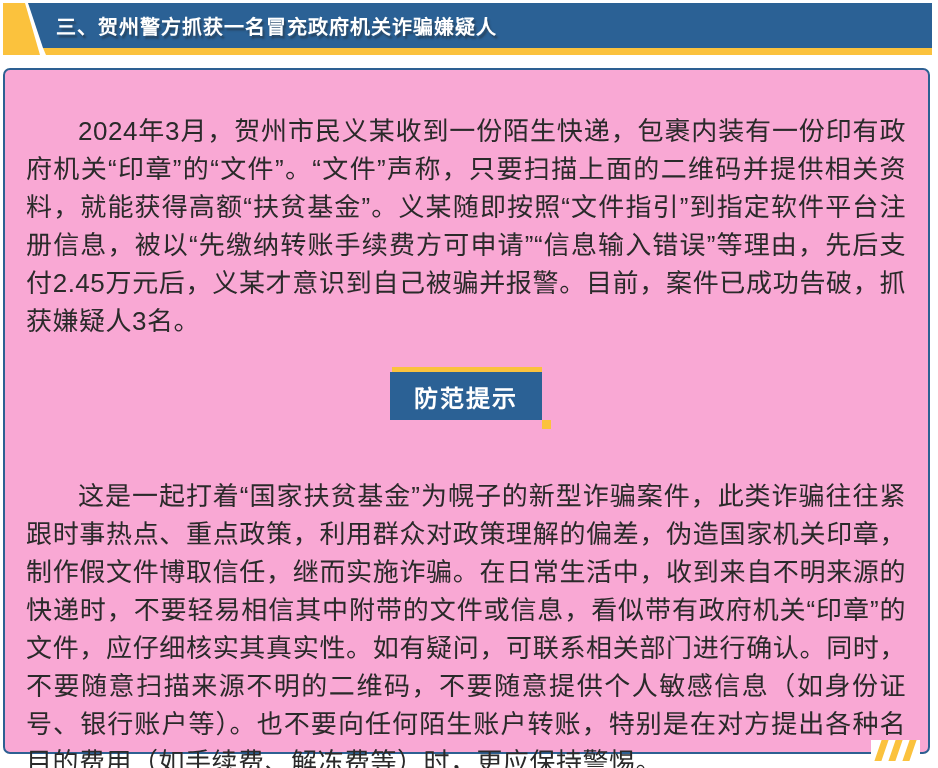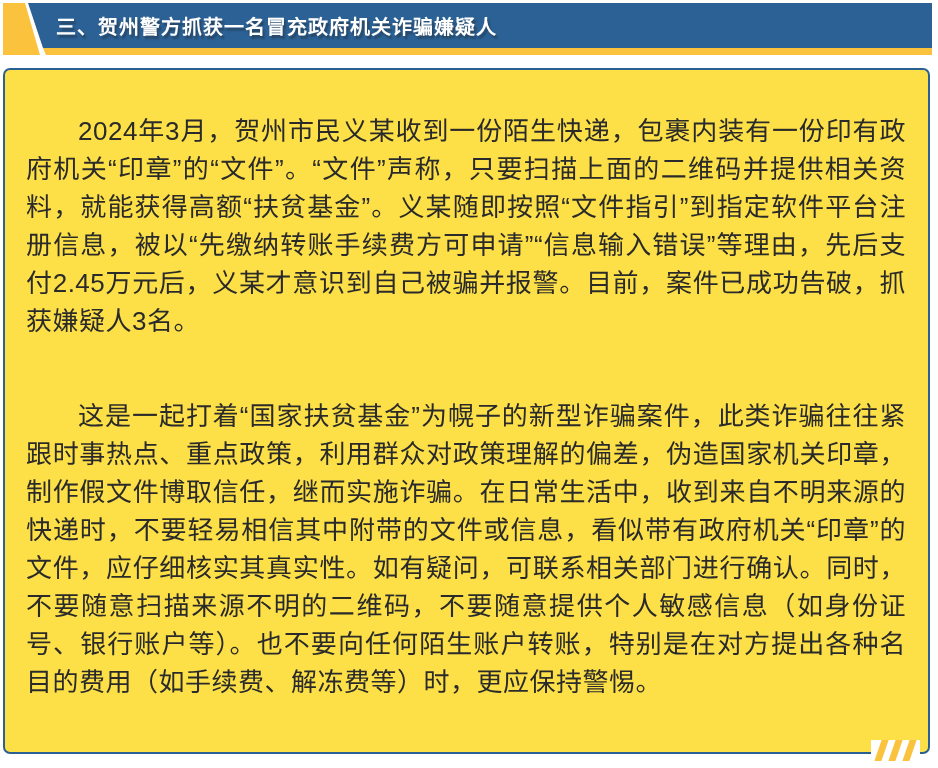--- a/index.html
+++ b/index.html
@@ -43,21 +43,21 @@
     position:absolute;top:3px;left:3px;width:37px;height:52px;
     background:var(--accent-yellow,#FBC23D);
     clip-path:polygon(0 0,22px 0,37px 100%,0 100%);
   }
 
   
   .card{
     position:absolute;top:68px;left:3px;width:927px;height:686px;
     border:2px solid var(--card-border,#2D6092);
     border-radius:7px;
-    background:#fde047;
+    background:#f9a8d4;
   }
   .card-content{padding:42px 22px 0 21px;}
   .para{
     margin:0;
     color:var(--text-dark,#2A2A2A);
     font-size:26px;line-height:38px;
     text-indent:2em;
     text-align:justify;
     letter-spacing:0.5px;
   }
@@ -109,20 +109,27 @@
     <h1 class="header-title">三、贺州警方抓获一名冒充政府机关诈骗嫌疑人</h1>
   </div>
   <div class="header-accent"></div>
 </header>
 
 <main class="card">
   <div class="card-content">
 
     <p class="para para-1">2024年3月，贺州市民义某收到一份陌生快递，包裹内装有一份印有政府机关“印章”的“文件”。“文件”声称，只要扫描上面的二维码并提供相关资料，就能获得高额“扶贫基金”。义某随即按照“文件指引”到指定软件平台注册信息，被以“先缴纳转账手续费方可申请”“信息输入错误”等理由，先后支付2.45万元后，义某才意识到自己被骗并报警。目前，案件已成功告破，抓获嫌疑人3名。</p>
 
+    <div class="tip-badge">
+      <div class="tip-top-bar"></div>
+      <div class="tip-box">
+        <span>防范提示</span>
+      </div>
+      <div class="tip-corner"></div>
+    </div>
 
     <p class="para para-2">这是一起打着“国家扶贫基金”为幌子的新型诈骗案件，此类诈骗往往紧跟时事热点、重点政策，利用群众对政策理解的偏差，伪造国家机关印章，制作假文件博取信任，继而实施诈骗。在日常生活中，收到来自不明来源的快递时，不要轻易相信其中附带的文件或信息，看似带有政府机关“印章”的文件，应仔细核实其真实性。如有疑问，可联系相关部门进行确认。同时，不要随意扫描来源不明的二维码，不要随意提供个人敏感信息（如身份证号、银行账户等）。也不要向任何陌生账户转账，特别是在对方提出各种名目的费用（如手续费、解冻费等）时，更应保持警惕。</p>
 
   </div>
 
   <div class="slashes">
     <div class="slash"></div>
     <div class="slash"></div>
     <div class="slash"></div>
   </div>

